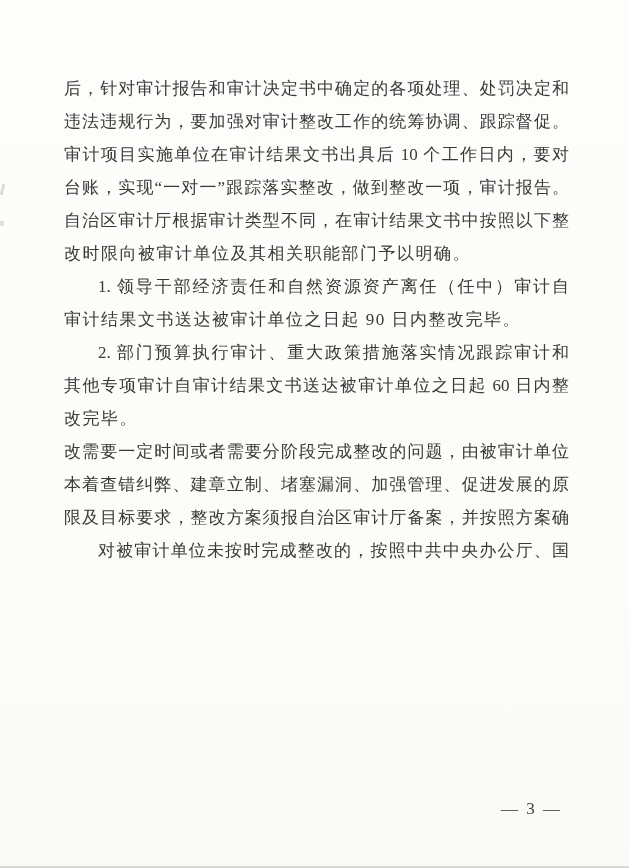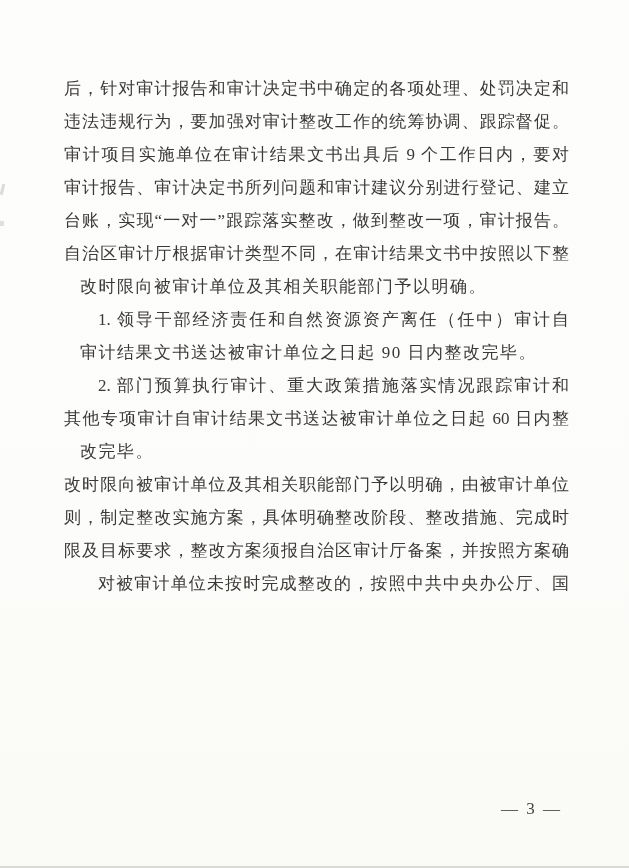--- a/index.html
+++ b/index.html
@@ -25,21 +25,21 @@
   .line {
     height: 33px;
     line-height: 33px;
     font-size: 17px;
     white-space: nowrap;
     text-align: justify;
     text-justify: inter-character;
     white-space: normal;
   }
   .line.j { text-align-last: justify; }
-  .line.end { text-align-last: left; letter-spacing: 1.5px; margin-left: 16px; }
+  .line.end { text-align-last: left; letter-spacing: 1.5px; }
   .line.ind { text-indent: 2em; }
   .footer {
     position: absolute;
     left: 0;
     top: 799px;
     width: 562px;
     text-align: right;
   }
   .page-num {
     font-size: 17px;
@@ -63,32 +63,31 @@
 <body>
 
 <div class="page">
 
   <div class="edge-mark mark-1"></div>
   <div class="edge-mark mark-2"></div>
 
   <div class="text-block">
     <div class="line j">后，针对审计报告和审计决定书中确定的各项处理、处罚决定和</div>
     <div class="line j">违法违规行为，要加强对审计整改工作的统筹协调、跟踪督促。</div>
-    <div class="line j">审计项目实施单位在审计结果文书出具后 9 个工作日内，要对</div>
-    <div class="line j">审计报告、审计决定书所列问题和审计建议分别进行登记、建立</div>
+    <div class="line j">审计项目实施单位在审计结果文书出具后 10 个工作日内，要对</div>
     <div class="line j">台账，实现“一对一”跟踪落实整改，做到整改一项，审计报告。</div>
     <div class="line j">自治区审计厅根据审计类型不同，在审计结果文书中按照以下整</div>
     <div class="line end">改时限向被审计单位及其相关职能部门予以明确。</div>
     <div class="line j ind">1. 领导干部经济责任和自然资源资产离任（任中）审计自</div>
     <div class="line end">审计结果文书送达被审计单位之日起 90 日内整改完毕。</div>
     <div class="line j ind">2. 部门预算执行审计、重大政策措施落实情况跟踪审计和</div>
     <div class="line j">其他专项审计自审计结果文书送达被审计单位之日起 60 日内整</div>
     <div class="line end">改完毕。</div>
-    <div class="line j">改时限向被审计单位及其相关职能部门予以明确，由被审计单位</div>
-    <div class="line j">则，制定整改实施方案，具体明确整改阶段、整改措施、完成时</div>
+    <div class="line j">改需要一定时间或者需要分阶段完成整改的问题，由被审计单位</div>
+    <div class="line j">本着查错纠弊、建章立制、堵塞漏洞、加强管理、促进发展的原</div>
     <div class="line j">限及目标要求，整改方案须报自治区审计厅备案，并按照方案确</div>
     <div class="line j ind">对被审计单位未按时完成整改的，按照中共中央办公厅、国</div>
   </div>
 
   <div class="footer">
     <span class="page-num">— 3 —</span>
   </div>
 
   <div class="bottom-edge"></div>
 

